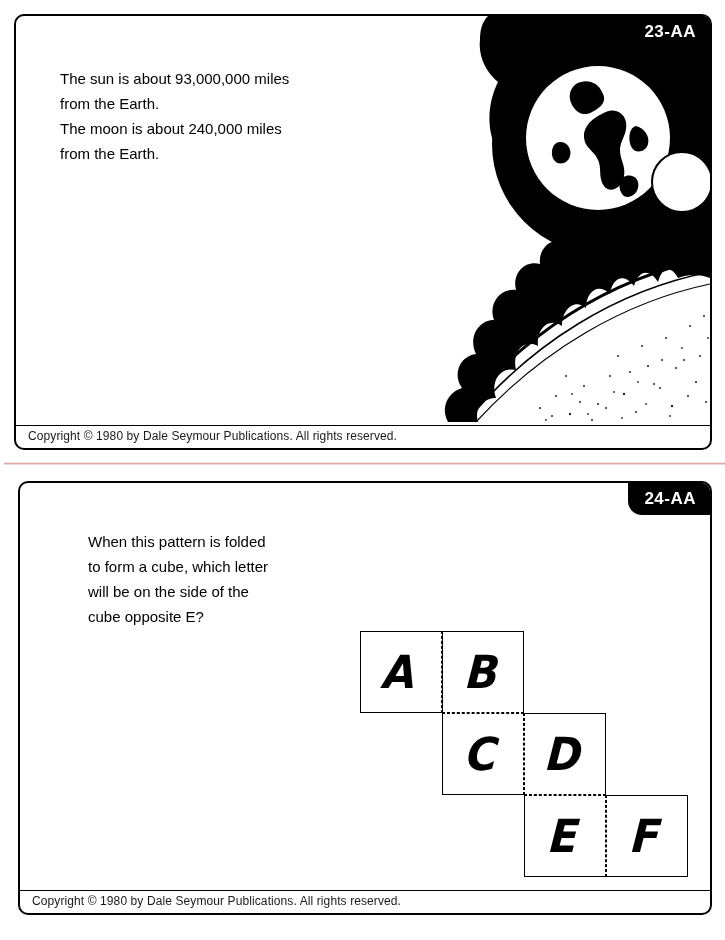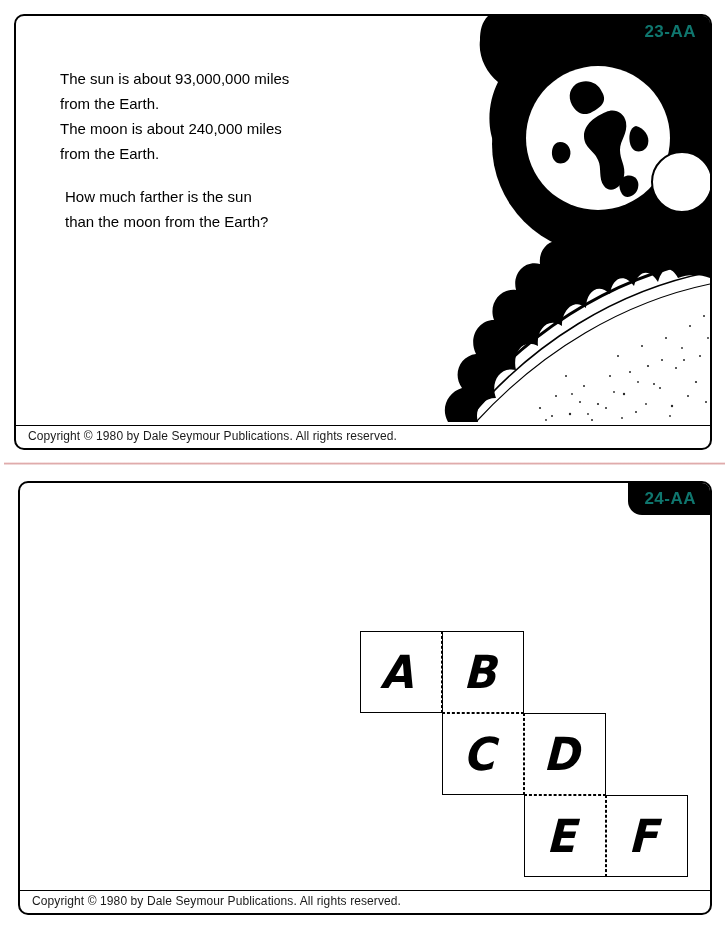--- a/index.html
+++ b/index.html
@@ -43,21 +43,21 @@
     width: 690px;
     height: 430px;
   }
 
   
   .badge {
     position: absolute;
     top: 0;
     right: 0;
     background: #000000;
-    color: #0f766e;
+    color: #ffffff;
     font-weight: bold;
     font-size: 17px;
     letter-spacing: 0.5px;
     padding: 7px 14px 8px 16px;
     border-bottom-left-radius: 14px;
     line-height: 1;
   }
 
   
   .prob-text {
@@ -266,34 +266,37 @@
           <circle cx="252" cy="402" r="0.9"></circle>
         </g>
       </svg>
     </div>
 
     <div class="badge">23-AA</div>
 
     <div class="prob-text"><span>The sun is about 93,000,000 miles
 from the Earth.
 The moon is about 240,000 miles
-from the Earth.</span><span class="gap"></span><span class="indent">How much farther is the sun
-than the moon from the Earth?</span></div>
+from the Earth.</span><span class="gap"></span></div>
 
     <div class="copyright-rule"></div>
     <div class="copyright">Copyright © 1980 by Dale Seymour Publications. All rights reserved.</div>
   </div>
 
   <div class="sheet-sep"></div>
   <div class="sheet-edge-left"></div>
 
   <div class="card card-2">
 
     <div class="badge">24-AA</div>
 
+    <div class="prob-text">When this pattern is folded
+to form a cube, which letter
+will be on the side of the
+cube opposite E?</div>
 
     <div class="net">
       <div class="net-cell c-a dash-right">
         <span class="net-letter">A</span>
       </div>
       <div class="net-cell c-b dash-bottom">
         <span class="net-letter">B</span>
       </div>
       <div class="net-cell c-c dash-top dash-right">
         <span class="net-letter">C</span>

